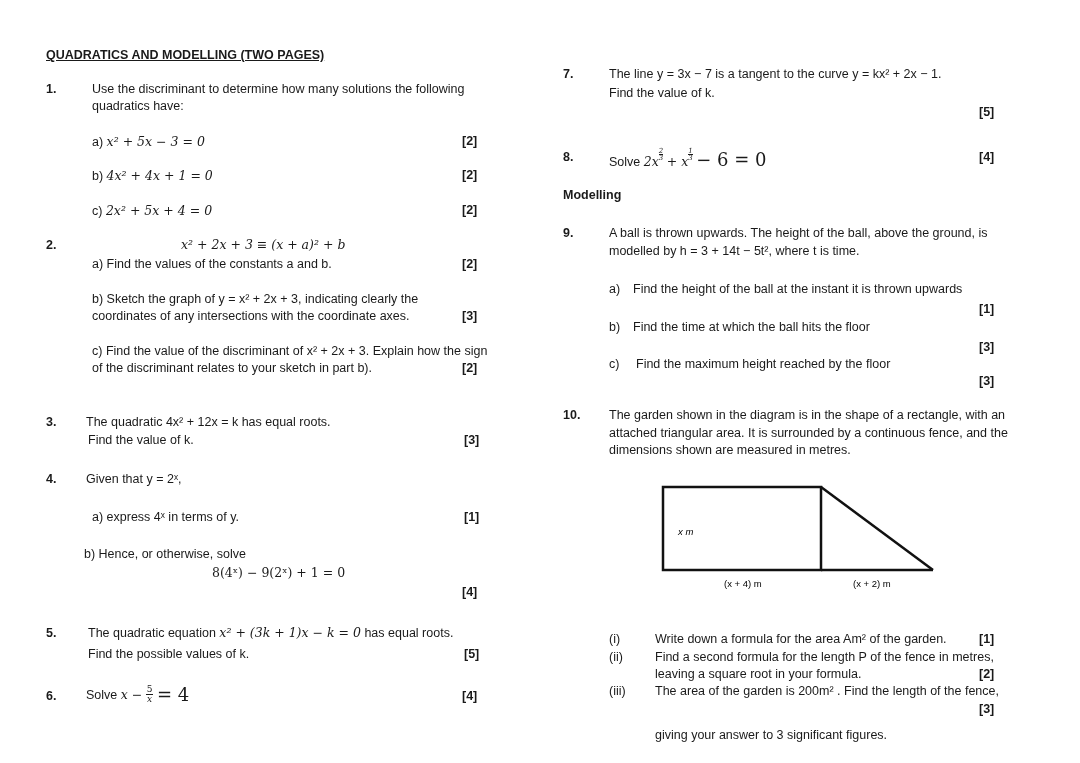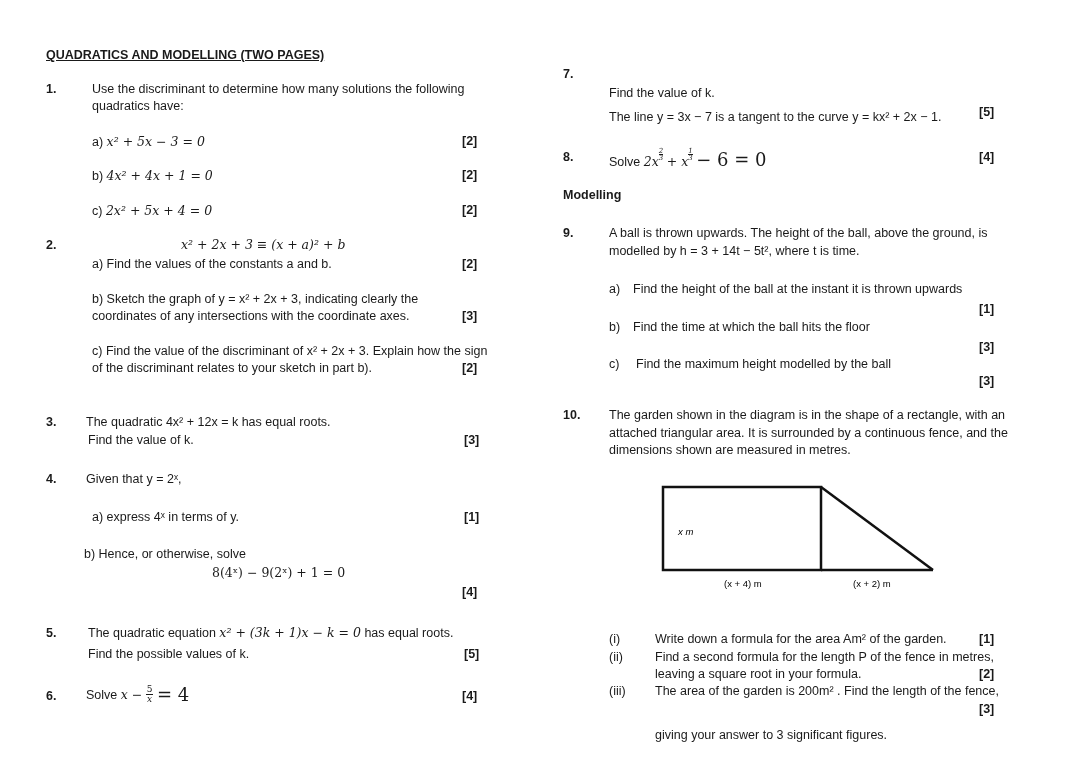--- a/index.html
+++ b/index.html
@@ -101,21 +101,21 @@
       <span class="num" style="font-style:normal;">5</span>
       <span>x</span>
     </span>
     <span class="mu" style="vertical-align:middle;">= 4</span>
   </div>
   <div class="abs mark" style="left:462px;top:689px;">[4]</div>
 </div>
 
 <div>
   <div class="abs qn" style="left:563px;top:67px;">7.</div>
-  <div class="abs" style="left:609px;top:67px;margin-top:43px;">The line y = 3x − 7 is a tangent to the curve y = kx² + 2x − 1.</div>
+  <div class="abs" style="left:609px;top:67px;">The line y = 3x − 7 is a tangent to the curve y = kx² + 2x − 1.</div>
   <div class="abs" style="left:609px;top:86px;">Find the value of k.</div>
   <div class="abs mark" style="left:979px;top:105px;">[5]</div>
 </div>
 
 <div>
   <div class="abs qn" style="left:563px;top:150px;">8.</div>
   <div class="abs" style="left:609px;top:148px;">
     <span>Solve</span>
     <span class="m">2x</span><span class="fx m"><span class="n">2</span><span>3</span></span>
     <span class="m">+ x</span><span class="fx m"><span class="n">1</span><span>3</span></span>
@@ -133,21 +133,21 @@
 
   <div class="abs" style="left:609px;top:282px;">a)</div>
   <div class="abs" style="left:633px;top:282px;">Find the height of the ball at the instant it is thrown upwards</div>
   <div class="abs mark" style="left:979px;top:302px;">[1]</div>
 
   <div class="abs" style="left:609px;top:320px;">b)</div>
   <div class="abs" style="left:633px;top:320px;">Find the time at which the ball hits the floor</div>
   <div class="abs mark" style="left:979px;top:340px;">[3]</div>
 
   <div class="abs" style="left:609px;top:357px;">c)</div>
-  <div class="abs" style="left:636px;top:357px;">Find the maximum height modelled by the ball</div>
+  <div class="abs" style="left:636px;top:357px;">Find the maximum height reached by the floor</div>
   <div class="abs mark" style="left:979px;top:374px;">[3]</div>
 </div>
 
 <div>
   <div class="abs qn" style="left:563px;top:408px;">10.</div>
   <div class="abs" style="left:609px;top:408px;">The garden shown in the diagram is in the shape of a rectangle, with an</div>
   <div class="abs" style="left:609px;top:426px;">attached triangular area. It is surrounded by a continuous fence, and the</div>
   <div class="abs" style="left:609px;top:443px;">dimensions shown are measured in metres.</div>
 
   <svg class="abs" style="left:650px;top:475px;" width="300" height="125">

